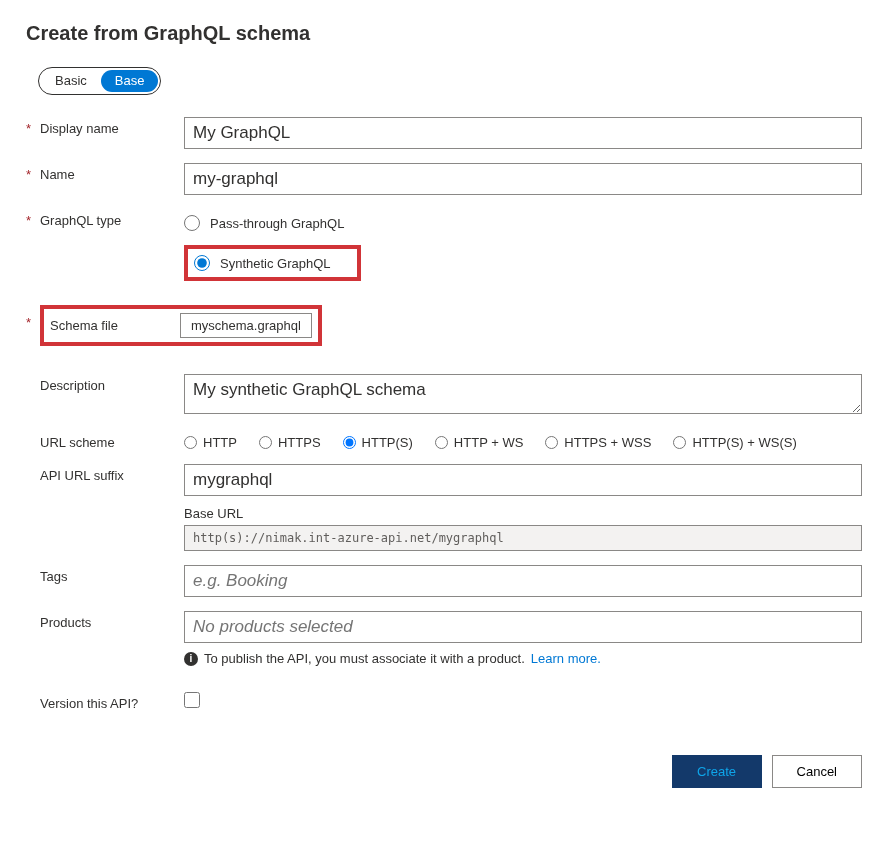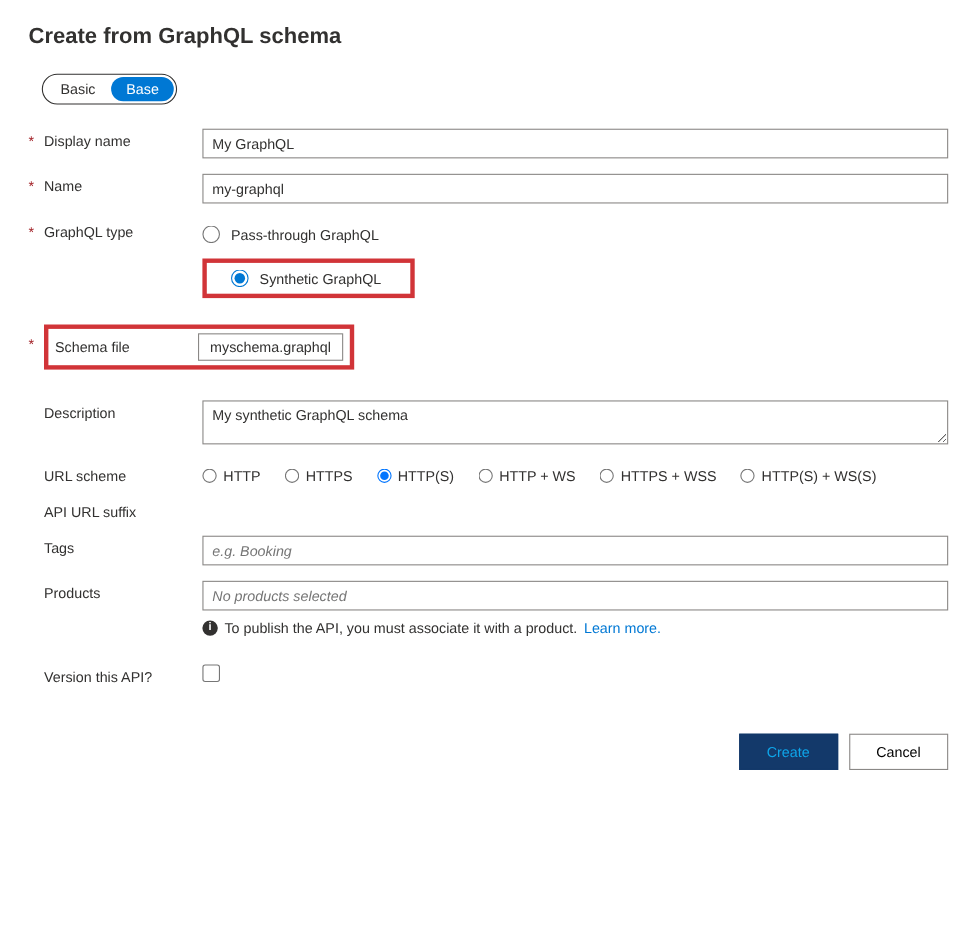--- a/index.html
+++ b/index.html
@@ -50,21 +50,21 @@
   color: #323130;
 }
 .req { color: #a4262c; width: 14px; }
 .field-col {
   flex: 1;
 }
 input[type=text], textarea, .readonly-box {
   width: 100%;
   border: 1px solid #8a8886;
   padding: 5px 8px;
-  font-size: 13px;
+  font-size: 17px;
   font-family: inherit;
   color: #323130;
 }
 textarea { height: 40px; resize: both; }
 .readonly-box {
   background: #f3f2f1;
   color: #605e5c;
   font-family: "Consolas", monospace;
   font-size: 12px;
 }
@@ -193,21 +193,21 @@
 <div class="form-row">
   <div class="label-col">
       <span class="req">*</span>
       <span>GraphQL type</span>
     </div>
   <div class="field-col">
     <div class="radio-row">
       <input type="radio" name="gqltype" style="">
       <span>Pass-through GraphQL</span>
     </div>
-    <div class="highlight-box" style="margin-top:8px; padding:4px 26px 4px 22px;">
+    <div class="highlight-box" style="margin-top:8px; padding:4px 26px 4px 6px;">
       <div class="radio-row" style="padding:2px 0;">
         <input type="radio" name="gqltype" checked="" style="">
         <span>Synthetic GraphQL</span>
       </div>
     </div>
   </div>
 </div>
 
 
 <div style="display:flex; align-items:flex-start; margin-bottom:14px; margin-top:24px;">
@@ -268,20 +268,25 @@
     </div>
   </div>
 </div>
 
 
 <div class="form-row">
   <div class="label-col">
       <span class="req"></span>
       <span>API URL suffix</span>
     </div>
+  <div class="field-col">
+    <input type="text" class="api-url-input" value="mygraphql" style="">
+    <div class="sub-label">Base URL</div>
+    <div class="readonly-box">http(s)://nimak.int-azure-api.net/mygraphql</div>
+  </div>
 </div>
 
 
 <div class="form-row">
   <div class="label-col">
       <span class="req"></span>
       <span>Tags</span>
     </div>
   <div class="field-col">
     <input type="text" style="font-style: italic;" placeholder="e.g. Booking">

